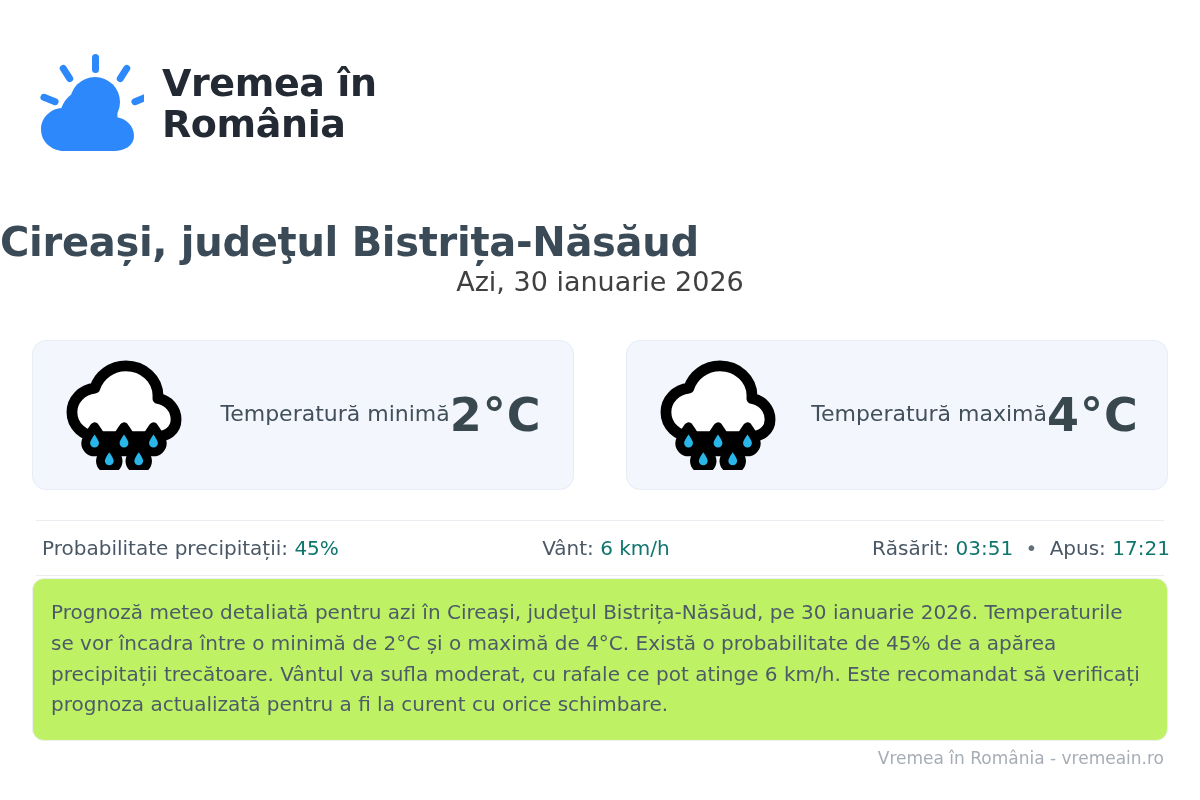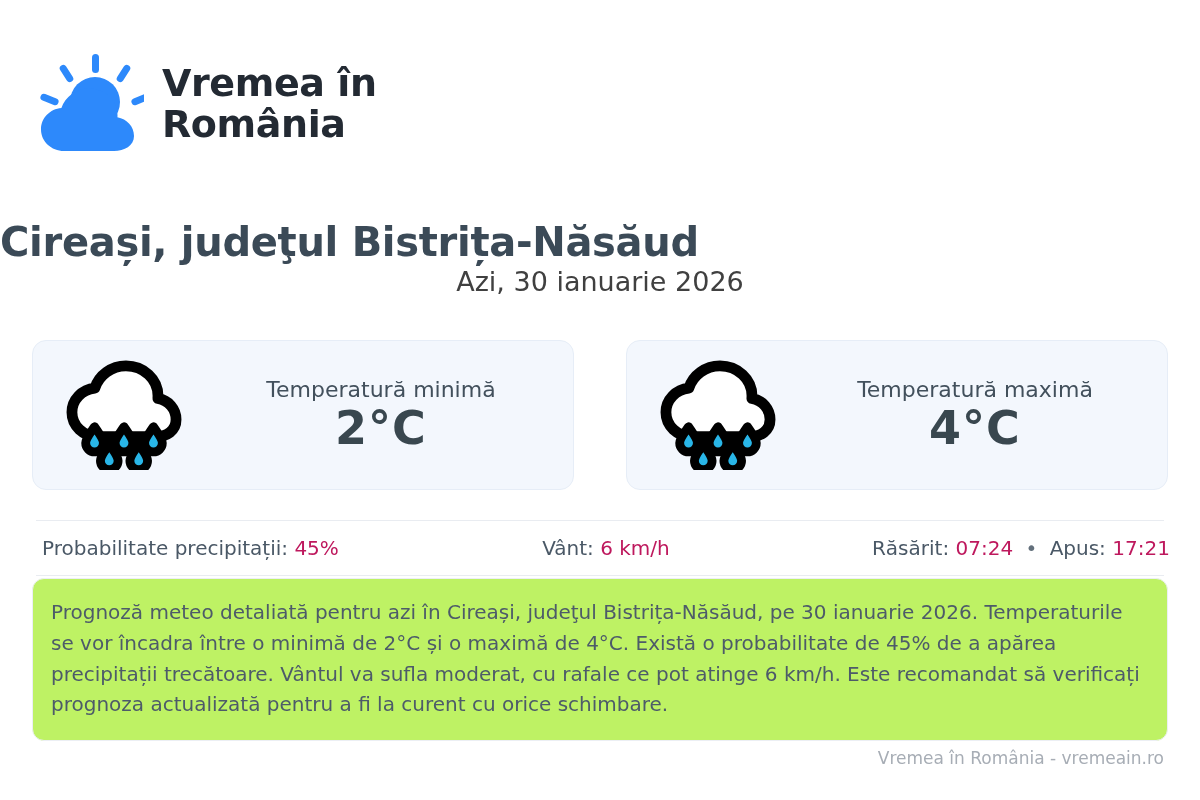--- a/index.html
+++ b/index.html
@@ -94,21 +94,21 @@
   }
   .temp-icon {
     width: 118px;
     height: 110px;
     flex: 0 0 auto;
     display: block;
   }
   .temp-info {
     flex: 1 1 auto;
     display: flex;
-    flex-direction: column;
+    flex-direction: row;
     align-items: center;
     justify-content: center;
     padding-right: 6px;
   }
   .temp-label {
     font-size: 22px;
     color: #42505c;
     margin-bottom: 2px;
     white-space: nowrap;
   }
@@ -134,21 +134,21 @@
     box-sizing: border-box;
   }
   .stat {
     font-size: 20px;
     color: #4a5866;
     white-space: nowrap;
   }
   .stat-precip { flex: 0 0 33.33%; text-align: left; padding-left: 6px; }
   .stat-wind   { flex: 0 0 33.33%; text-align: center; }
   .stat-sun    { flex: 0 0 33.33%; text-align: right; padding-right: 4px; }
-  .stat .val { color: #be185d; }
+  .stat .val { color: #0f766e; }
   .stat .sep { color: #63707c; padding: 0 6px; }
 
   
   .description {
     position: absolute;
     left: 32px;
     top: 578px;
     width: 1136px;
     box-sizing: border-box;
     background: #bef264;
@@ -246,21 +246,21 @@
     <div class="stat stat-precip">
       <span>Probabilitate precipitații:</span>
       <span class="val">45%</span>
     </div>
     <div class="stat stat-wind">
       <span>Vânt:</span>
       <span class="val">6 km/h</span>
     </div>
     <div class="stat stat-sun">
       <span>Răsărit:</span>
-      <span class="val">07:24</span>
+      <span class="val">03:51</span>
       <span class="sep">•</span>
       <span>Apus:</span>
       <span class="val">17:21</span>
     </div>
   </div>
 
   <div class="description">Prognoză meteo detaliată pentru azi în Cireași, judeţul Bistrița-Năsăud, pe 30 ianuarie 2026. Temperaturile se vor încadra între o minimă de 2°C și o maximă de 4°C. Există o probabilitate de 45% de a apărea precipitații trecătoare. Vântul va sufla moderat, cu rafale ce pot atinge 6 km/h. Este recomandat să verificați prognoza actualizată pentru a fi la curent cu orice schimbare.</div>
 
   <div class="footer">Vremea în România - vremeain.ro</div>
 

